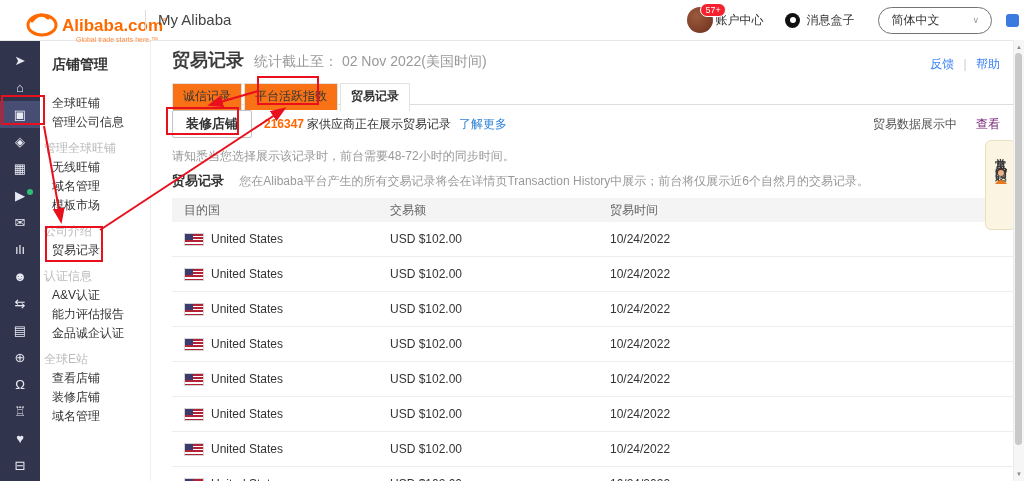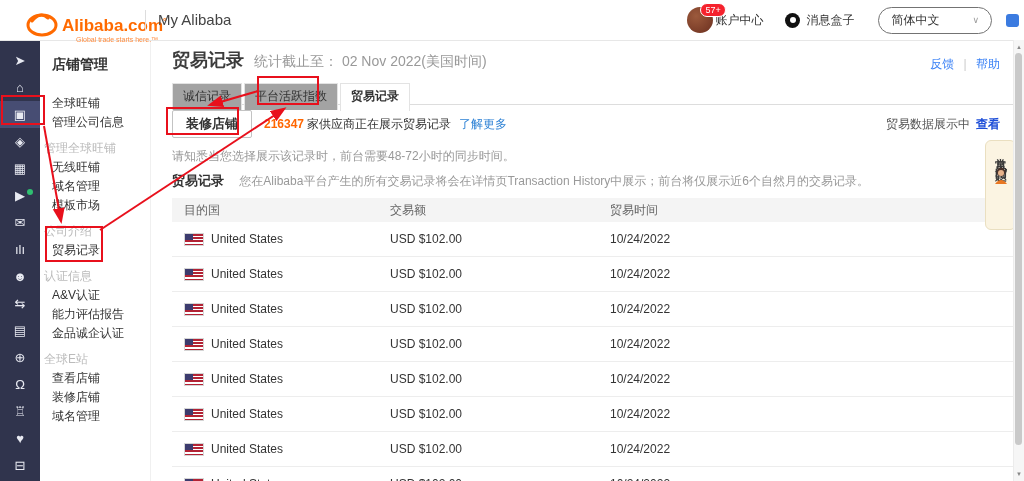--- a/index.html
+++ b/index.html
@@ -47,32 +47,32 @@
   .side-section{height:19px;line-height:19px;padding-left:4px;font-size:12px;color:#bbb;margin-top:7px;}
   
   .main{position:absolute;left:150px;top:40px;width:864px;height:441px;background:#fff;}
   .page-head{position:absolute;left:22px;top:8px;display:flex;align-items:baseline;}
   .page-title{font-size:18px;font-weight:bold;color:#3c3c3c;}
   .page-subtitle{font-size:14px;color:#999;margin-left:10px;}
   .head-links{position:absolute;right:14px;top:16px;font-size:12px;}
   .head-links a{color:#3b82f6;text-decoration:none;cursor:pointer;}
   .head-links .sep{color:#ccc;margin:0 6px;}
   .tabbar{position:absolute;left:22px;top:42px;width:842px;height:22px;border-bottom:1px solid #ddd;}
-  .tab{display:inline-block;padding:4px 10px 5px;font-size:12px;color:#333;background:#a3a3a3;
+  .tab{display:inline-block;padding:4px 10px 5px;font-size:12px;color:#333;background:#f97316;
     border:1px solid #e3e3e3;border-bottom:none;margin-right:2px;position:relative;top:1px;cursor:pointer;}
   .tab.active{background:#fff;font-weight:bold;padding-bottom:6px;}
   .action-row{position:absolute;left:22px;top:70px;width:842px;height:28px;display:flex;align-items:center;}
   .close-btn{background:#fff;border:1px solid #c3c3c3;border-radius:2px;padding:4px 13px;
     font-size:13px;font-weight:bold;color:#333;cursor:pointer;font-family:inherit;}
   .count-orange{color:#ff6600;font-weight:bold;font-size:12px;margin-left:12px;}
   .count-text{font-size:12px;color:#333;margin-left:3px;}
   .learn-more{font-size:12px;color:#2e82d5;margin-left:8px;cursor:pointer;text-decoration:none;}
   .display-status{position:absolute;right:14px;top:0;height:28px;display:flex;align-items:center;font-size:12px;}
   .status-text{color:#555;}
-  .view-link{color:#1d4ed8;margin-left:6px;cursor:pointer;text-decoration:none;font-weight:bold;}
+  .view-link{color:#701a75;margin-left:19px;cursor:pointer;text-decoration:none;}
   .notice-text{position:absolute;left:22px;top:108px;font-size:12px;color:#999;}
   .section-row{position:absolute;left:22px;top:132px;font-size:12px;}
   .section-title{font-size:13px;font-weight:bold;color:#333;}
   .section-desc{color:#999;margin-left:12px;}
   
   .trade-table{position:absolute;left:22px;top:158px;width:842px;}
   .t-head{display:flex;height:24px;align-items:center;background:#f4f4f4;font-size:12px;color:#666;}
   .t-row{display:flex;height:34px;align-items:center;font-size:12px;color:#333;border-bottom:1px solid #ededed;}
   .col-country{width:206px;padding-left:12px;display:flex;align-items:center;}
   .col-amount{width:220px;}

